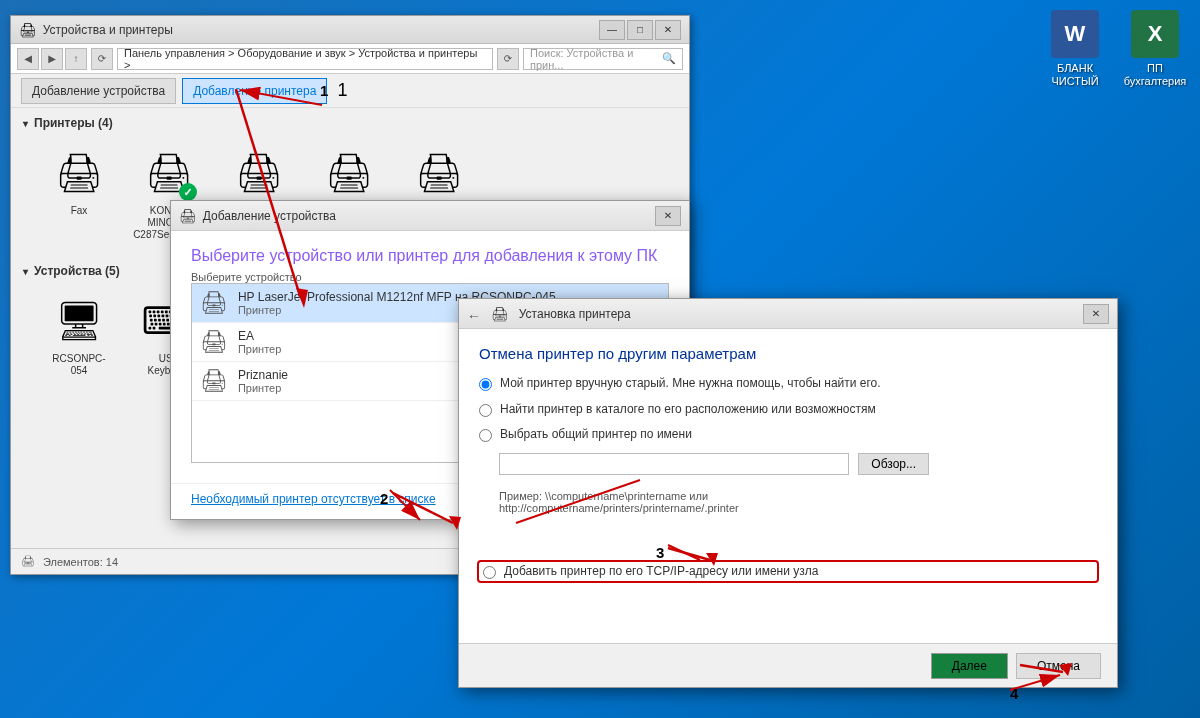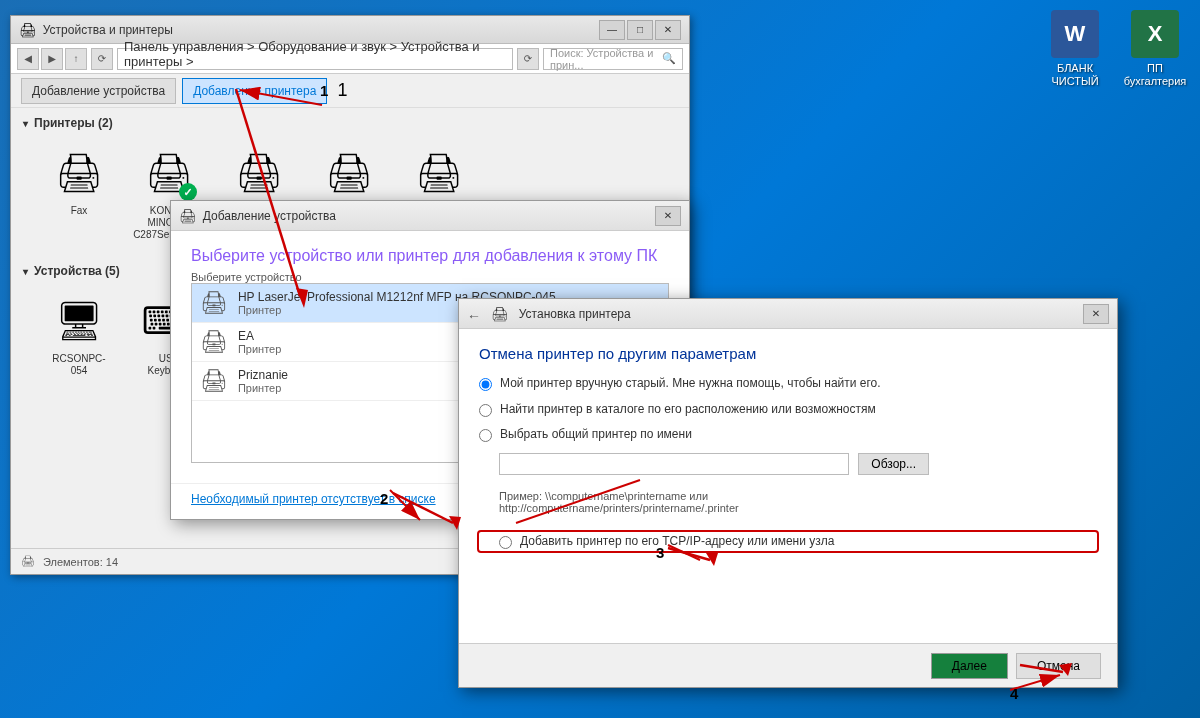--- a/index.html
+++ b/index.html
@@ -147,27 +147,27 @@
       justify-content: center;
       font-size: 10px;
       color: #555;
     }
     .breadcrumb-bar {
       flex: 1;
       background: white;
       border: 1px solid #bbb;
       height: 22px;
       display: flex;
-      align-items: flex-end;
+      align-items: center;
       padding: 0 6px;
-      font-size: 13px;
+      font-size: 11px;
       color: #333;
     }
     .search-bar {
-      width: 140px;
+      width: 160px;
       height: 22px;
       border: 1px solid #bbb;
       display: flex;
       align-items: center;
       padding: 9px 6px;
       font-size: 11px;
       color: #999;
       background: white;
     }
 
@@ -547,21 +547,21 @@
     <div class="toolbar">
       <button class="toolbar-btn">Добавление устройства</button>
       <button class="toolbar-btn active">Добавление принтера</button>
       <span style="font-size:18px;margin-left:4px;">1</span>
     </div>
 
     <div class="main-content">
 
       <div class="section-header">
         <span class="chevron">▾</span>
-        <span>Принтеры (2)</span>
+        <span>Принтеры (4)</span>
       </div>
       <div class="device-grid">
         <div class="device-item">
           <div class="device-icon-wrap">
             <span class="device-icon">🖨</span>
           </div>
           <div class="device-name">Fax</div>
         </div>
         <div class="device-item">
           <div class="device-icon-wrap">
@@ -697,21 +697,21 @@
             <input type="radio" name="printer-find" style="">
             <span class="radio-label">Выбрать общий принтер по имени</span>
           </label>
           <div class="input-row">
             <input type="text" class="input-field" style="">
             <button class="browse-btn">Обзор...</button>
           </div>
           <div class="input-row" style="margin-top:-6px; margin-bottom:8px;">
             <div class="input-hint">Пример: \\computername\printername или<br>http://computername/printers/printername/.printer</div>
           </div>
-          <label class="radio-item" style="outline:2px solid #cc0000; padding:2px 20px; border-radius:2px;">
+          <label class="radio-item" style="outline:2px solid #cc0000; padding:2px 4px; border-radius:2px;margin-top:30px;">
             <input type="radio" name="printer-find" style="">
             <span class="radio-label">Добавить принтер по его TCP/IP-адресу или имени узла</span>
           </label>
         </div>
         <div class="printer-dialog-footer">
           <button class="footer-btn primary">Далее</button>
           <button class="footer-btn">Отмена</button>
         </div>
       </div>
     </div>

